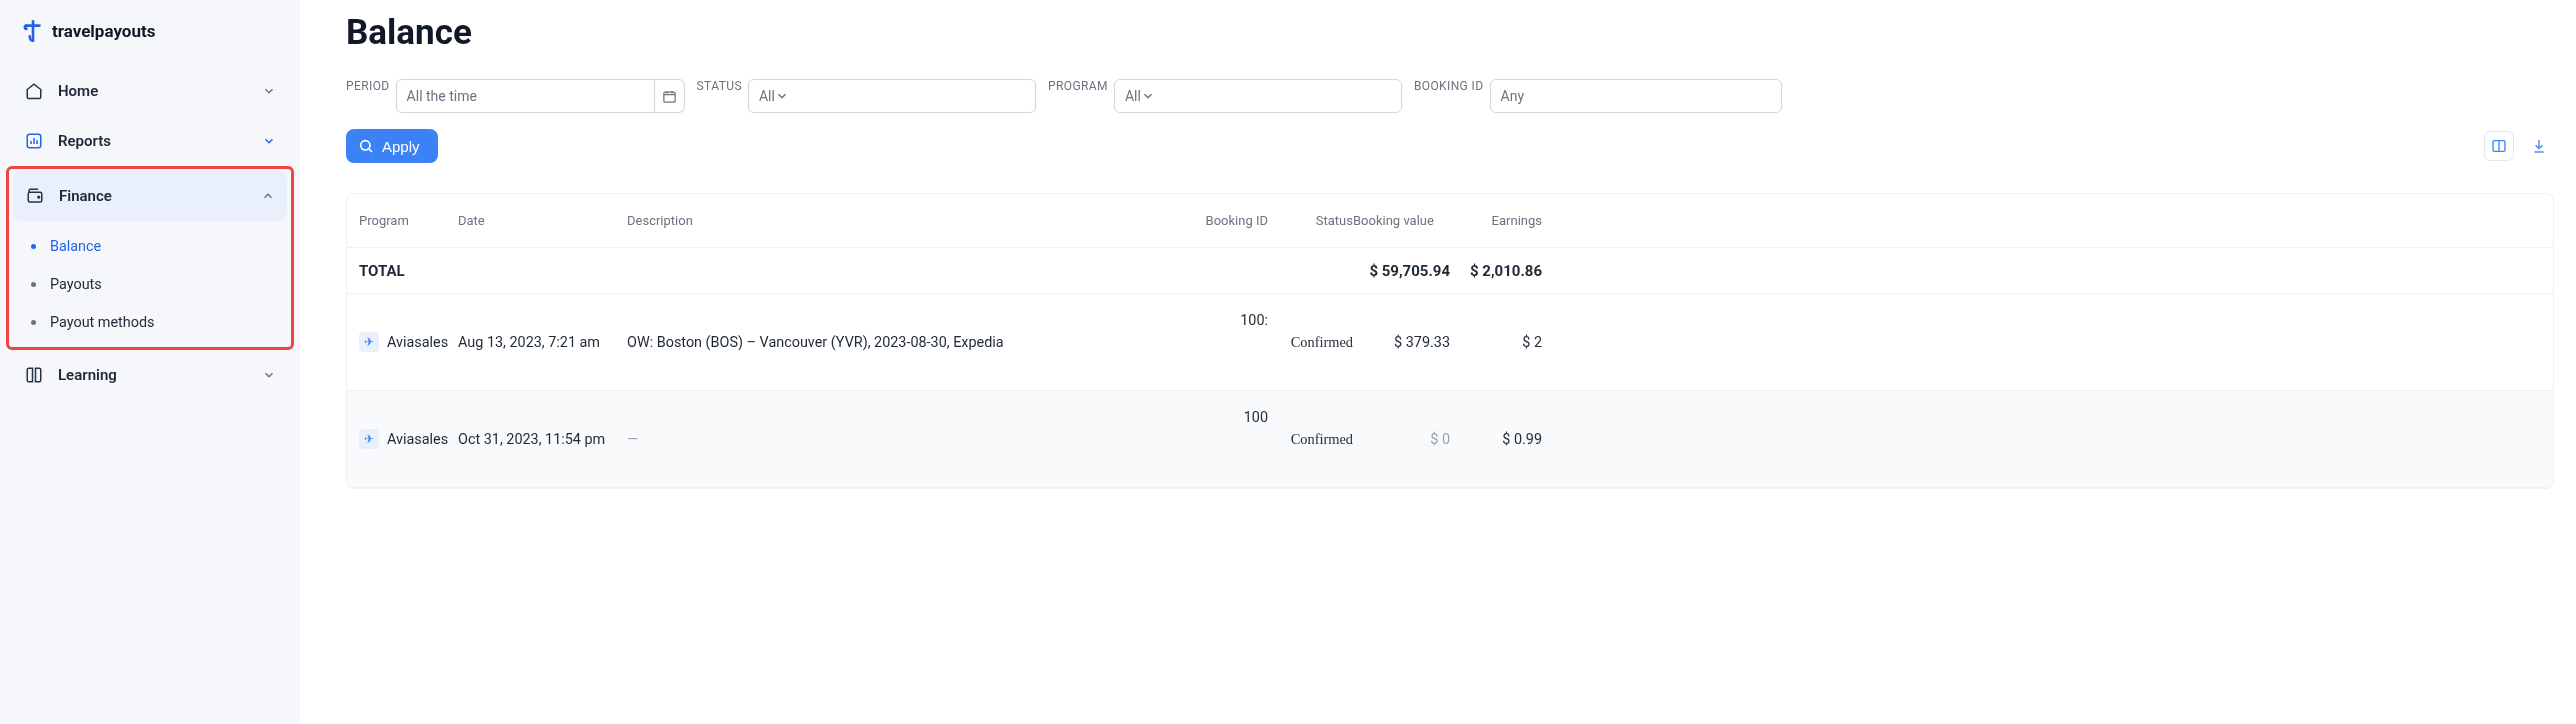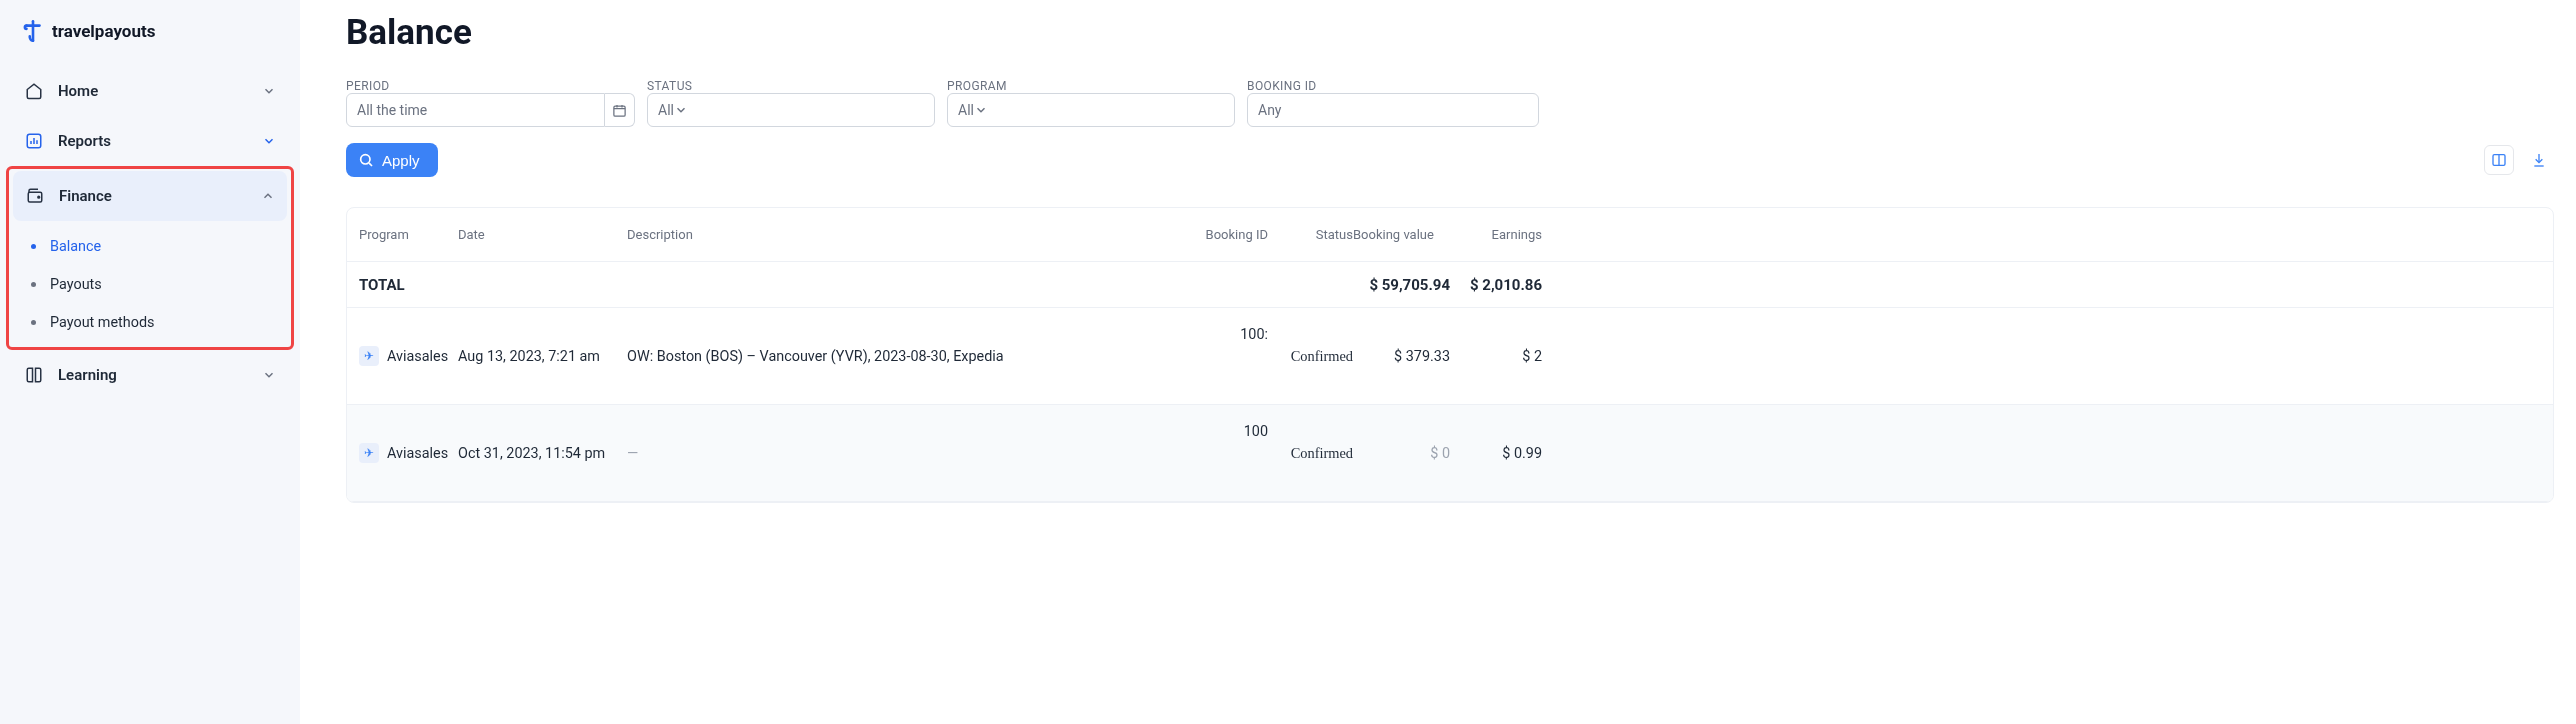--- a/index.html
+++ b/index.html
@@ -96,21 +96,21 @@
     font-size: 35px;
     font-weight: 700;
     color: #111827;
     margin-bottom: 26px;
   }
   .filters {
     display: flex;
     gap: 12px;
     margin-bottom: 16px;
   }
-  .filter-col { display: flex; flex-direction: column; }
+  .filter-col { display: flex; gap: 6px; }
   .filter-label {
     font-size: 12px;
     letter-spacing: 0.4px;
     color: #6b7280;
   }
   .field {
     height: 34px;
     border: 1px solid #d2d7de;
     border-radius: 6px;
     background: #fff;

